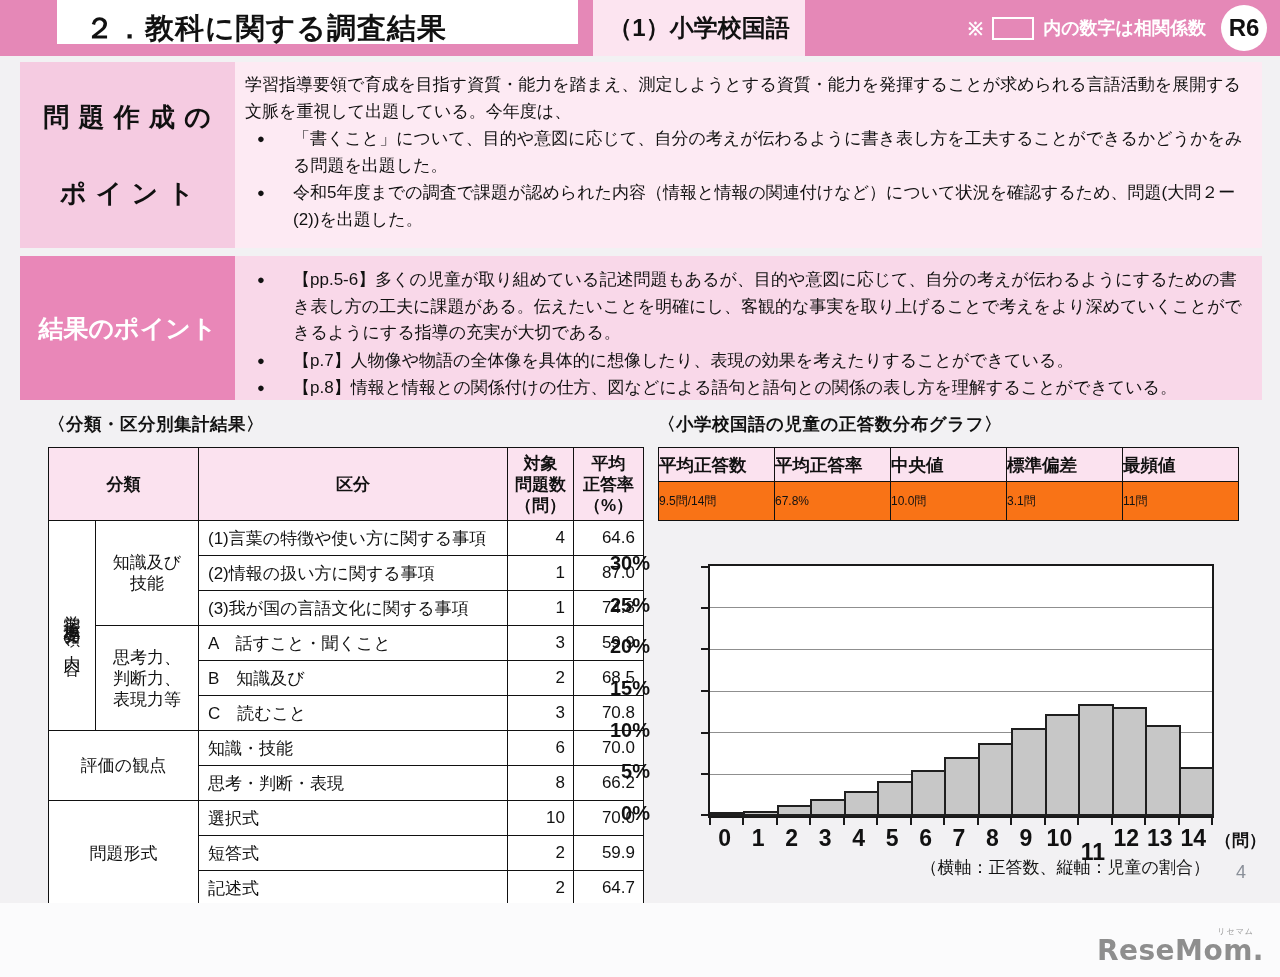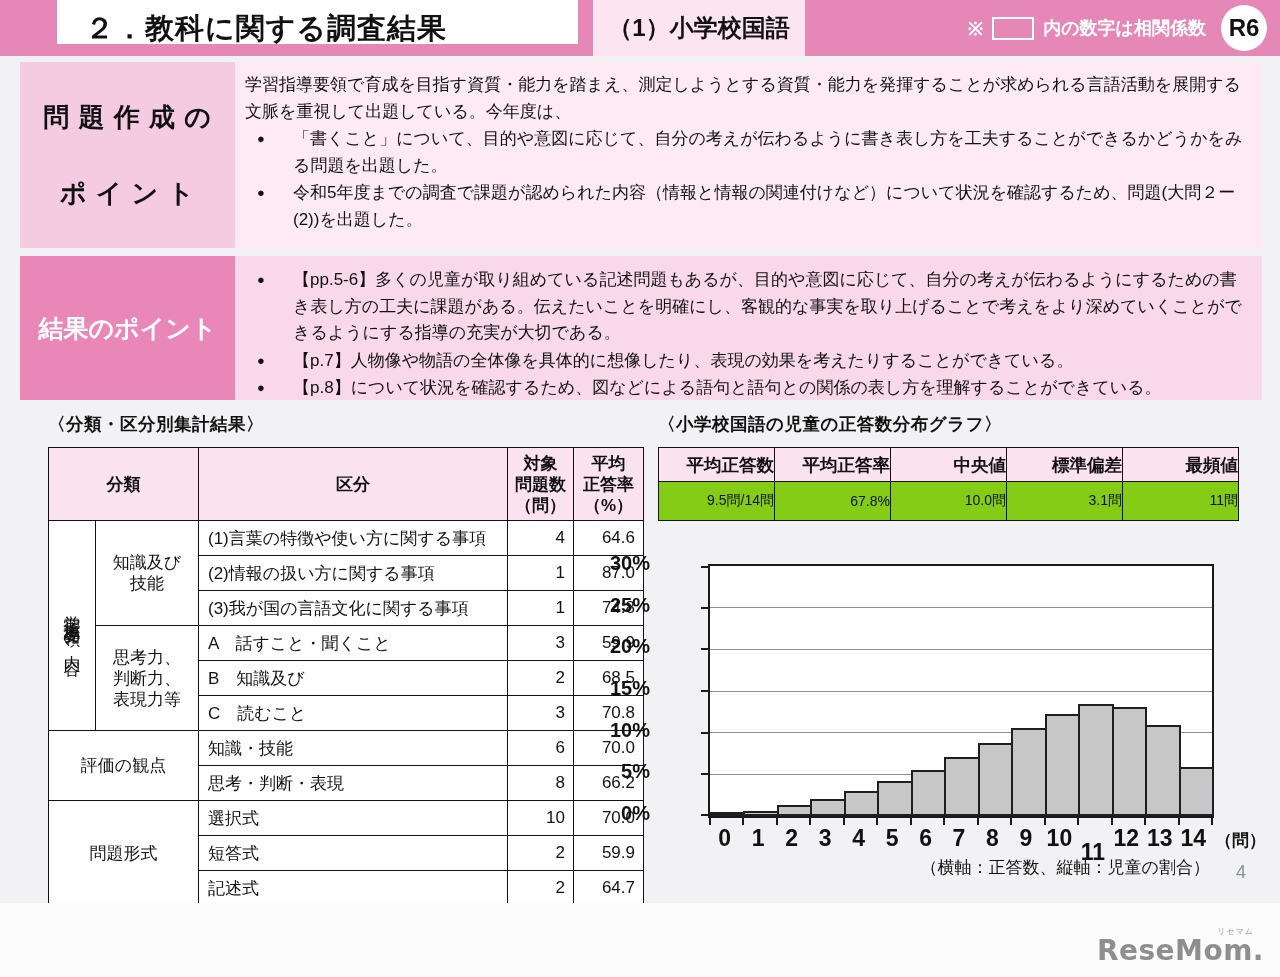--- a/index.html
+++ b/index.html
@@ -39,23 +39,23 @@
   table.main tr.thead th { height:72px; }
   table.main td { font-size:17px; height:34px; padding:0 6px; }
   .vert { writing-mode:vertical-rl; text-orientation:upright; letter-spacing:3px; font-size:14.5px; text-align:center; padding:0 !important; }
   .grp { text-align:center; white-space:pre-line; font-size:16.5px; line-height:21px; }
   .kubun { text-align:left; padding-left:9px !important; }
   .num { text-align:right; padding-right:8px !important; }
 
   
   .right-col { position:absolute; left:658px; top:412px; width:600px; }
   table.stats { border-collapse:collapse; margin-top:11px; }
-  table.stats th, table.stats td { border:1.6px solid #111; width:115px; text-align:right; }
+  table.stats th, table.stats td { border:1.6px solid #111; width:115px; text-align:left; }
   table.stats th { background:#fbe2ef; font-size:17.5px; font-weight:bold; height:33px; }
-  table.stats td { background:#84cc16; font-size:14px; height:38px; }
+  table.stats td { background:#f97316; font-size:12px; height:38px; }
 
   
   .chart { position:absolute; left:0; top:126px; width:600px; height:360px; }
   .plot { position:absolute; left:50px; top:26px; width:502px; height:250px; background:#ffffff; border:2.5px solid #1a1a1a; }
   .gridline { position:absolute; left:0; width:100%; height:0; border-top:1.5px solid #8f8f8f; }
   .bar { position:absolute; bottom:0; box-sizing:border-box; border:2px solid #1f1f1f; }
   .ylab { position:absolute; left:-60px; width:52px; text-align:right; font-size:20px; font-weight:bold; }
   .xlab { position:absolute; top:287px; width:44px; text-align:center; font-size:23px; font-weight:bold; }
   .ytick { position:absolute; left:-9px; width:9px; height:2px; background:#1a1a1a; }
   .xtick { position:absolute; bottom:-9px; width:2px; height:7px; background:#1a1a1a; }
@@ -113,21 +113,21 @@
         <div class="bullet">
           <span class="bullet-marker">●</span>
           <span class="bullet-text">【pp.5-6】多くの児童が取り組めている記述問題もあるが、目的や意図に応じて、自分の考えが伝わるようにするための書き表し方の工夫に課題がある。伝えたいことを明確にし、客観的な事実を取り上げることで考えをより深めていくことができるようにする指導の充実が大切である。</span>
         </div>
         <div class="bullet">
           <span class="bullet-marker">●</span>
           <span class="bullet-text">【p.7】人物像や物語の全体像を具体的に想像したり、表現の効果を考えたりすることができている。</span>
         </div>
         <div class="bullet">
           <span class="bullet-marker">●</span>
-          <span class="bullet-text">【p.8】について状況を確認するため、図などによる語句と語句との関係の表し方を理解することができている。</span>
+          <span class="bullet-text">【p.8】情報と情報との関係付けの仕方、図などによる語句と語句との関係の表し方を理解することができている。</span>
         </div>
       </div>
     </div>
 
     <div class="left-col">
       <div class="block-title">〈分類・区分別集計結果〉</div>
       <table class="main">
         <colgroup>
             <col style="width:45px">
             <col style="width:103px">

